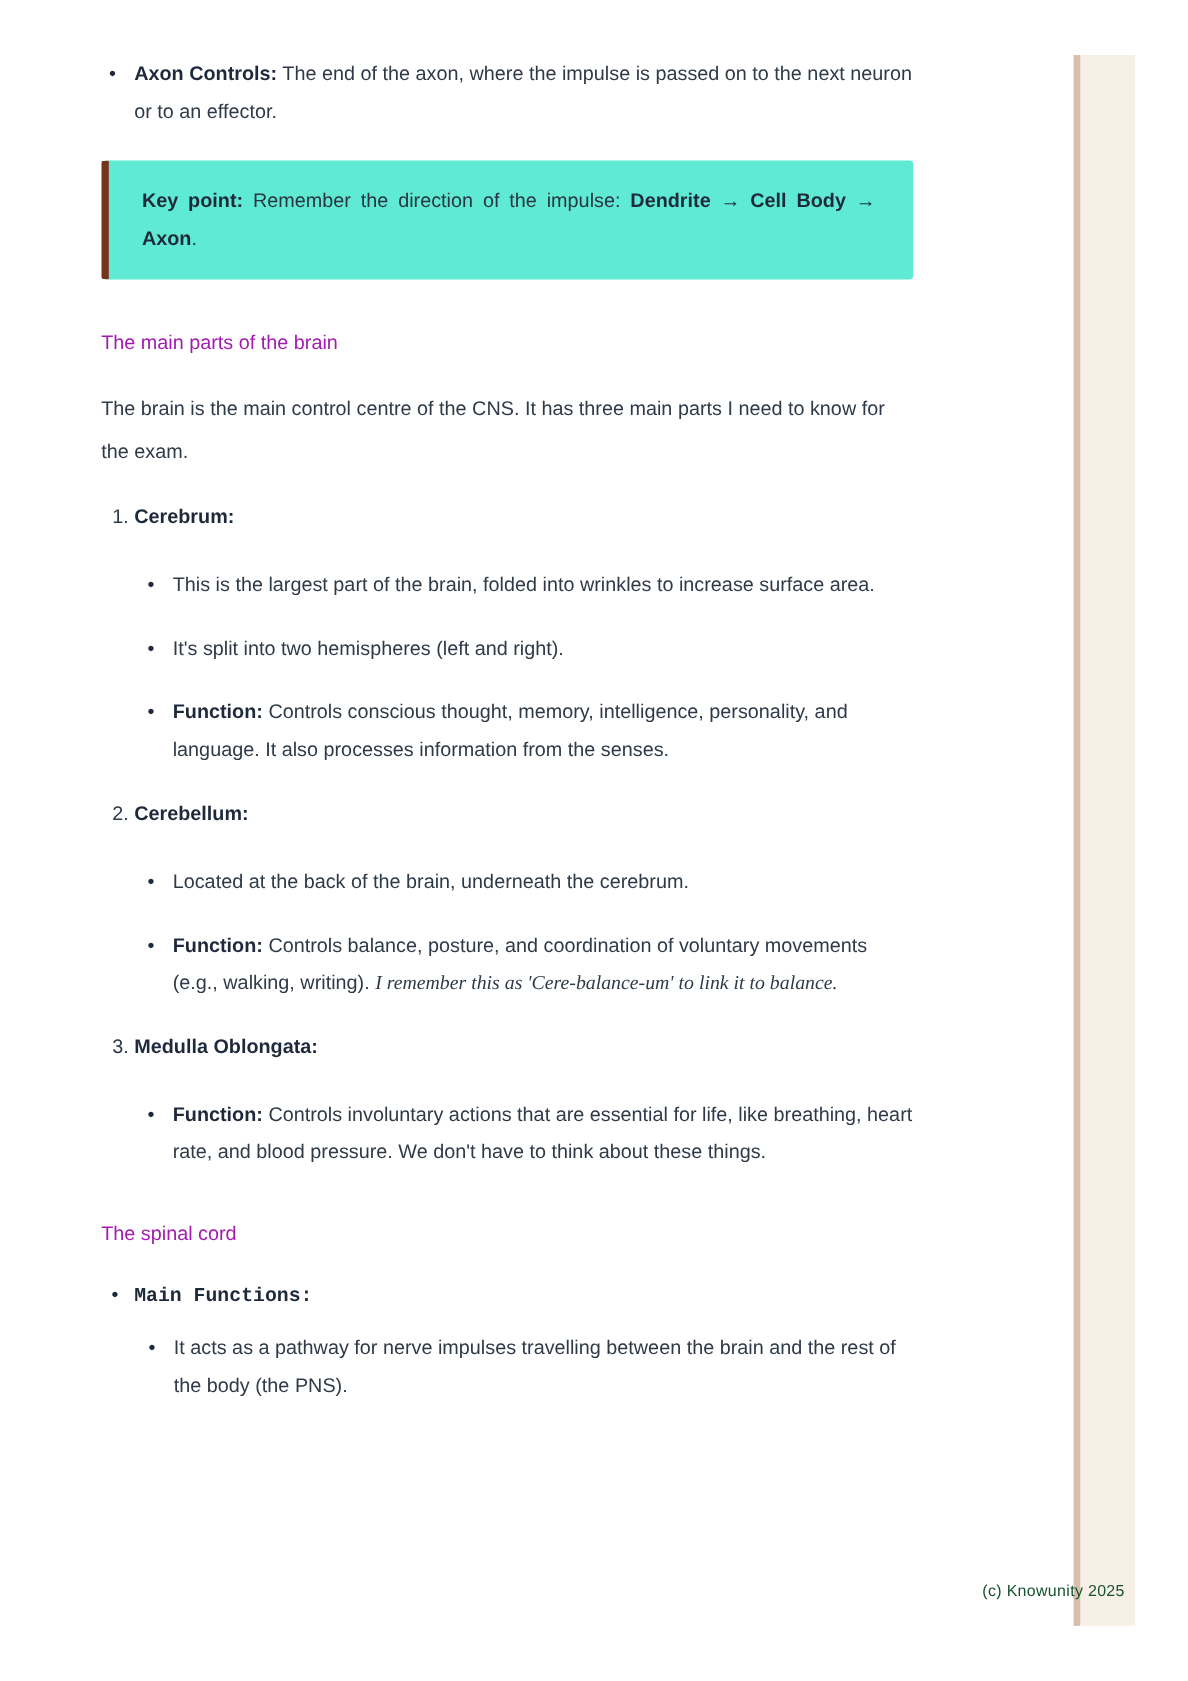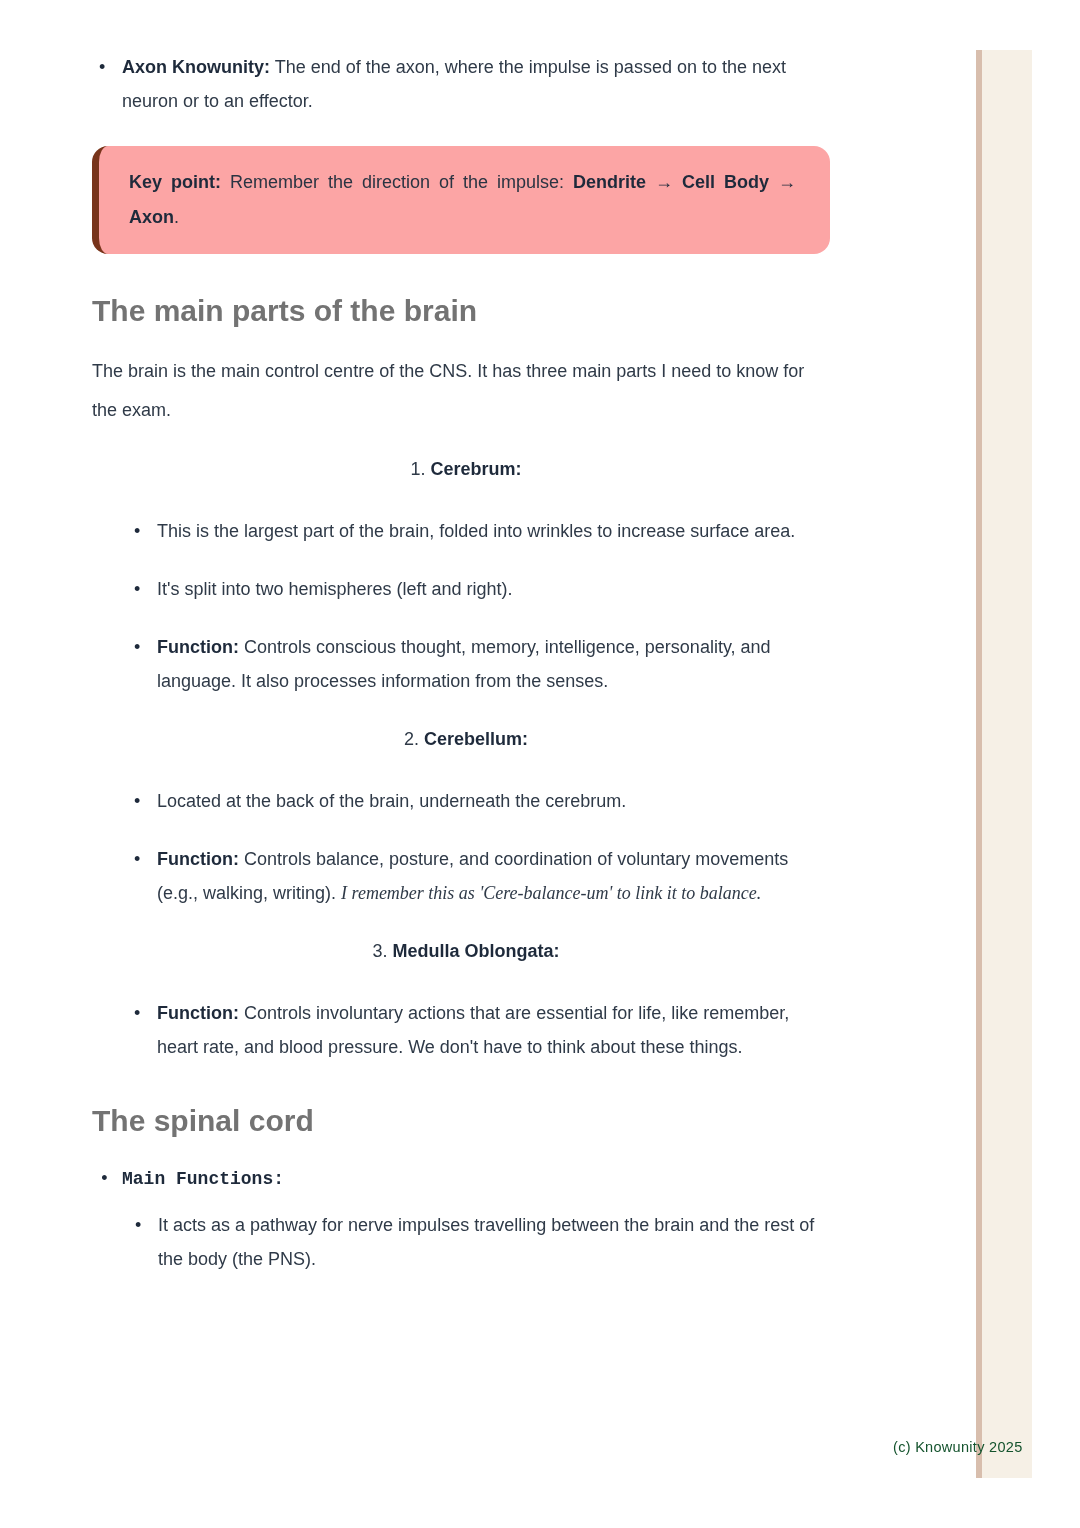--- a/index.html
+++ b/index.html
@@ -37,45 +37,45 @@
     content: "\2022";
     position: absolute;
     left: 7px;
     top: 0;
     color: #1e2a3b;
   }
 
   
   .callout {
     margin-top: 28px;
-    background: #fca5a5;
+    background: #5eead4;
     border-left: 7px solid #78341b;
-    border-radius: 16px;
+    border-radius: 3px;
     padding: 19px 34px 19px 30px;
   }
   .callout p {
     text-align: justify;
     line-height: 35px;
     color: #2a3442;
   }
 
   h2 {
     margin-top: 42px;
     margin-bottom: 26px;
-    font-size: 30px;
+    font-size: 18px;
     line-height: 30px;
-    font-weight: bold;
-    color: #737373;
+    font-weight: normal;
+    color: #a21caf;
   }
   .para { margin-bottom: 0; line-height: 39px; }
 
   
   .num-list { list-style: none; margin-top: 22px; }
   .num-list > li { margin-bottom: 6px; }
-  .num-row { padding-left: 10px; text-align: center; }
+  .num-row { padding-left: 10px; }
   .num { color: #2f3a48; margin-right: 5px; }
 
   .sub { margin-top: 28px; }
   .sub > li {
     position: relative;
     padding-left: 65px;
     margin-bottom: 24px;
   }
   .sub > li::before {
     content: "\2022";
@@ -139,21 +139,21 @@
 </style>
 </head>
 <body>
 
 <div class="page">
 
   <div class="content">
 
     <ul class="top-list">
       <li>
-        <span class="b">Axon Knowunity:</span><span> The end of the axon, where the impulse is passed on to the next neuron or to an effector.</span>
+        <span class="b">Axon Controls:</span><span> The end of the axon, where the impulse is passed on to the next neuron or to an effector.</span>
       </li>
     </ul>
 
     <div class="callout">
       <p>
         <span class="b">Key point:</span><span> Remember the direction of the impulse: </span><span class="b">Dendrite → Cell Body → Axon</span><span>.</span>
       </p>
     </div>
 
     <h2>The main parts of the brain</h2>
@@ -192,21 +192,21 @@
           </li>
         </ul>
       </li>
 
       <li>
         <div class="num-row">
           <span class="num">3.</span><span class="b">Medulla Oblongata:</span>
         </div>
         <ul class="sub">
           <li>
-            <span class="b">Function:</span><span> Controls involuntary actions that are essential for life, like remember, heart rate, and blood pressure. We don't have to think about these things.</span>
+            <span class="b">Function:</span><span> Controls involuntary actions that are essential for life, like breathing, heart rate, and blood pressure. We don't have to think about these things.</span>
           </li>
         </ul>
       </li>
 
     </ol>
 
     <h2>The spinal cord</h2>
 
 
     <ul class="fn-list">

